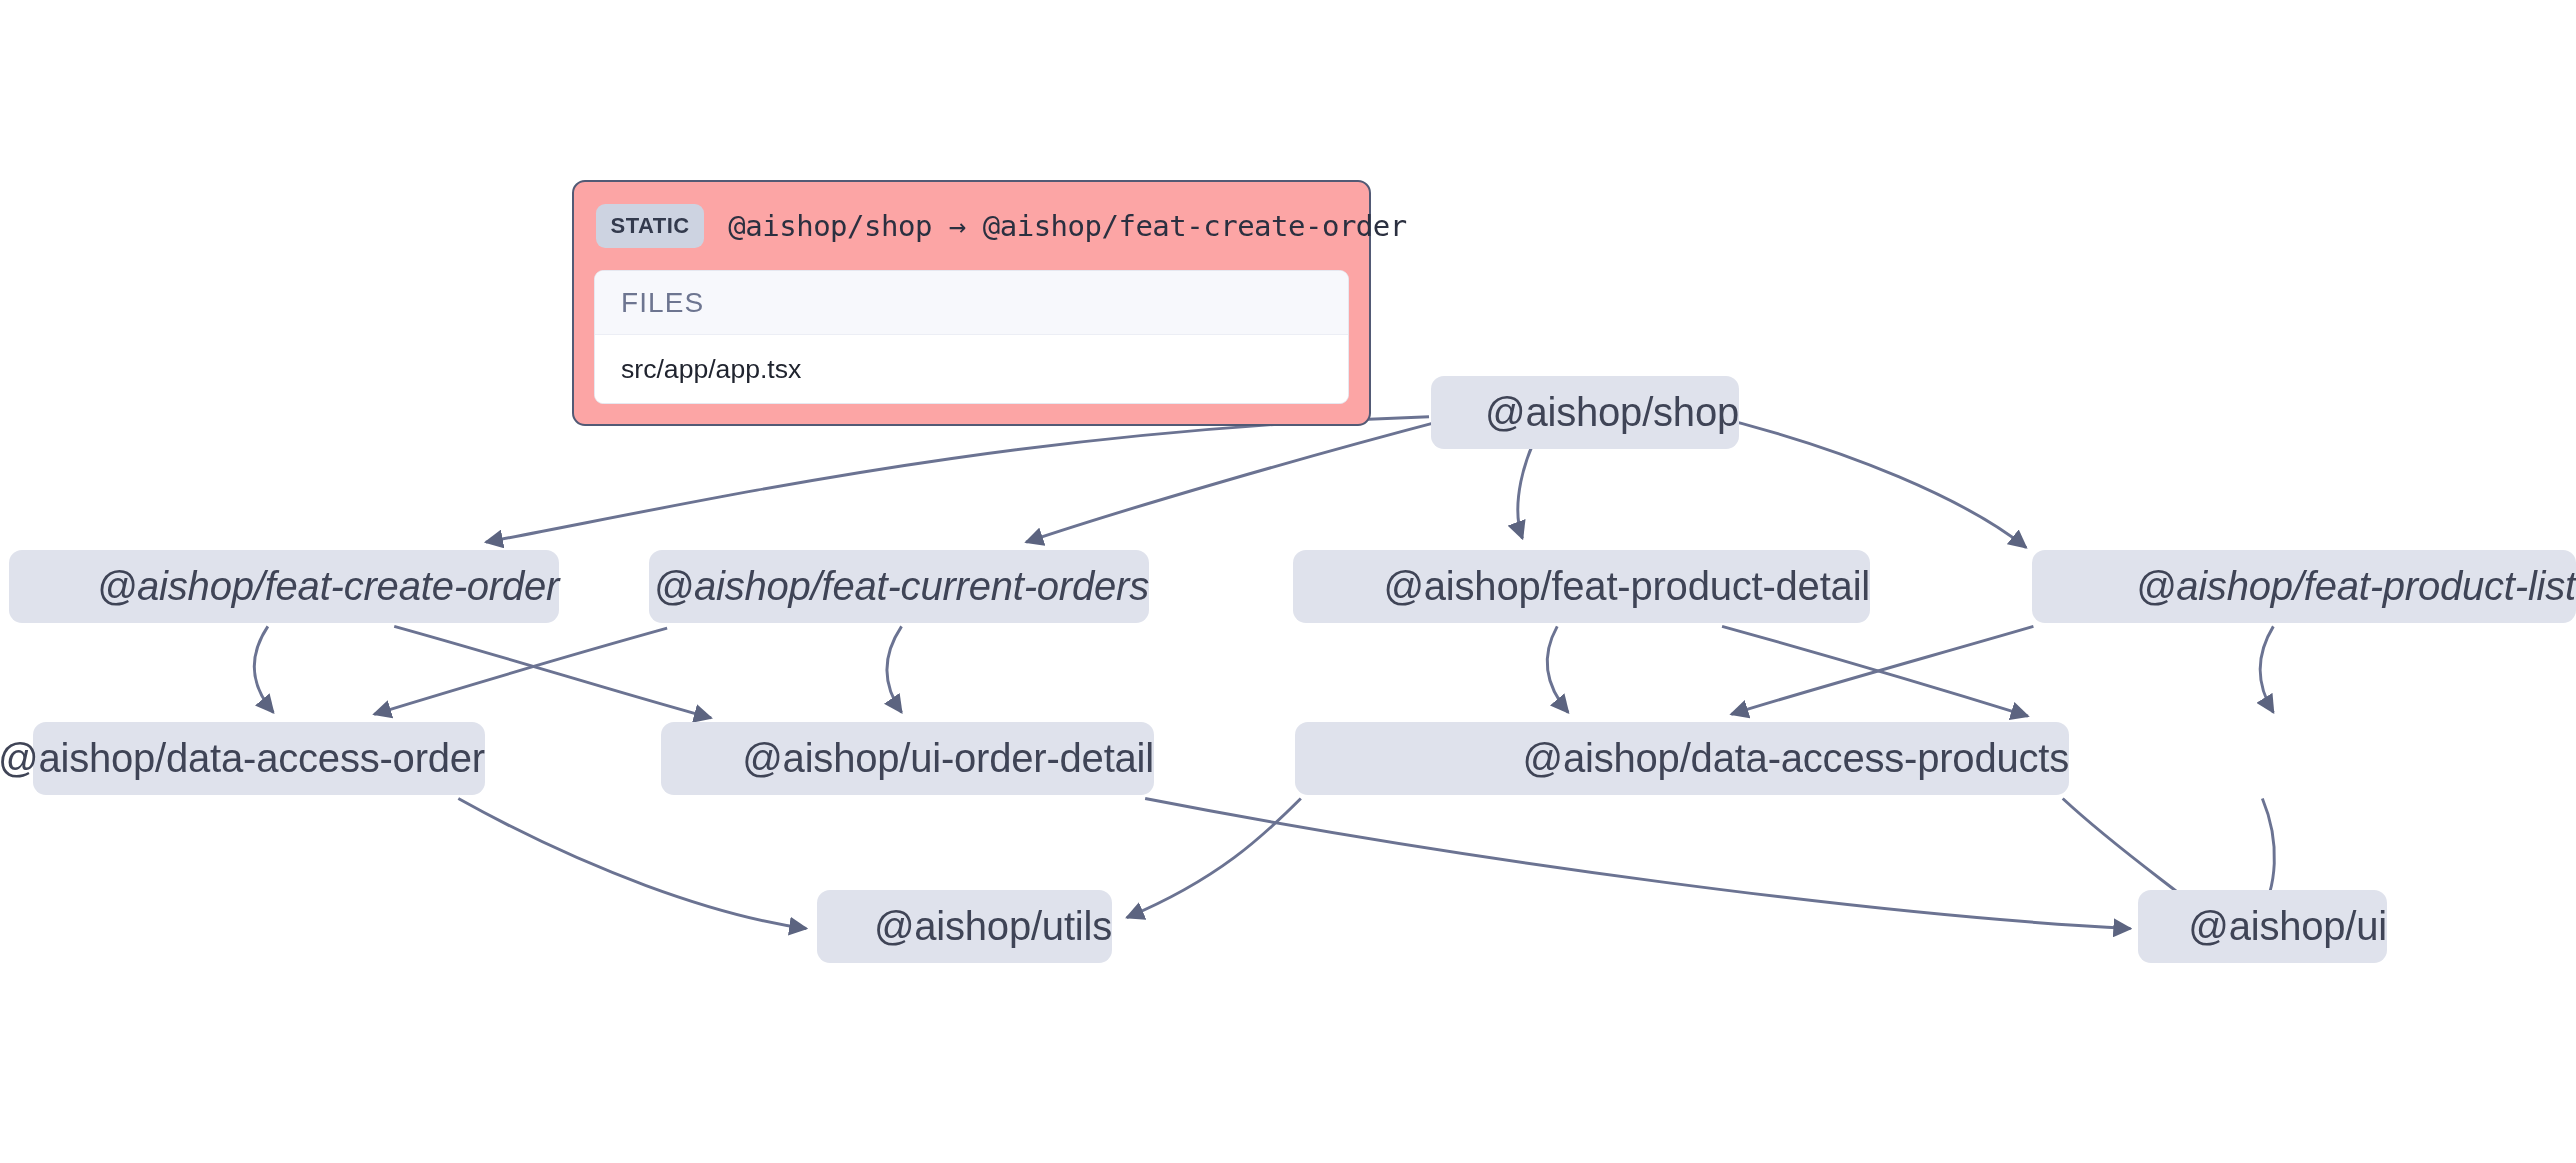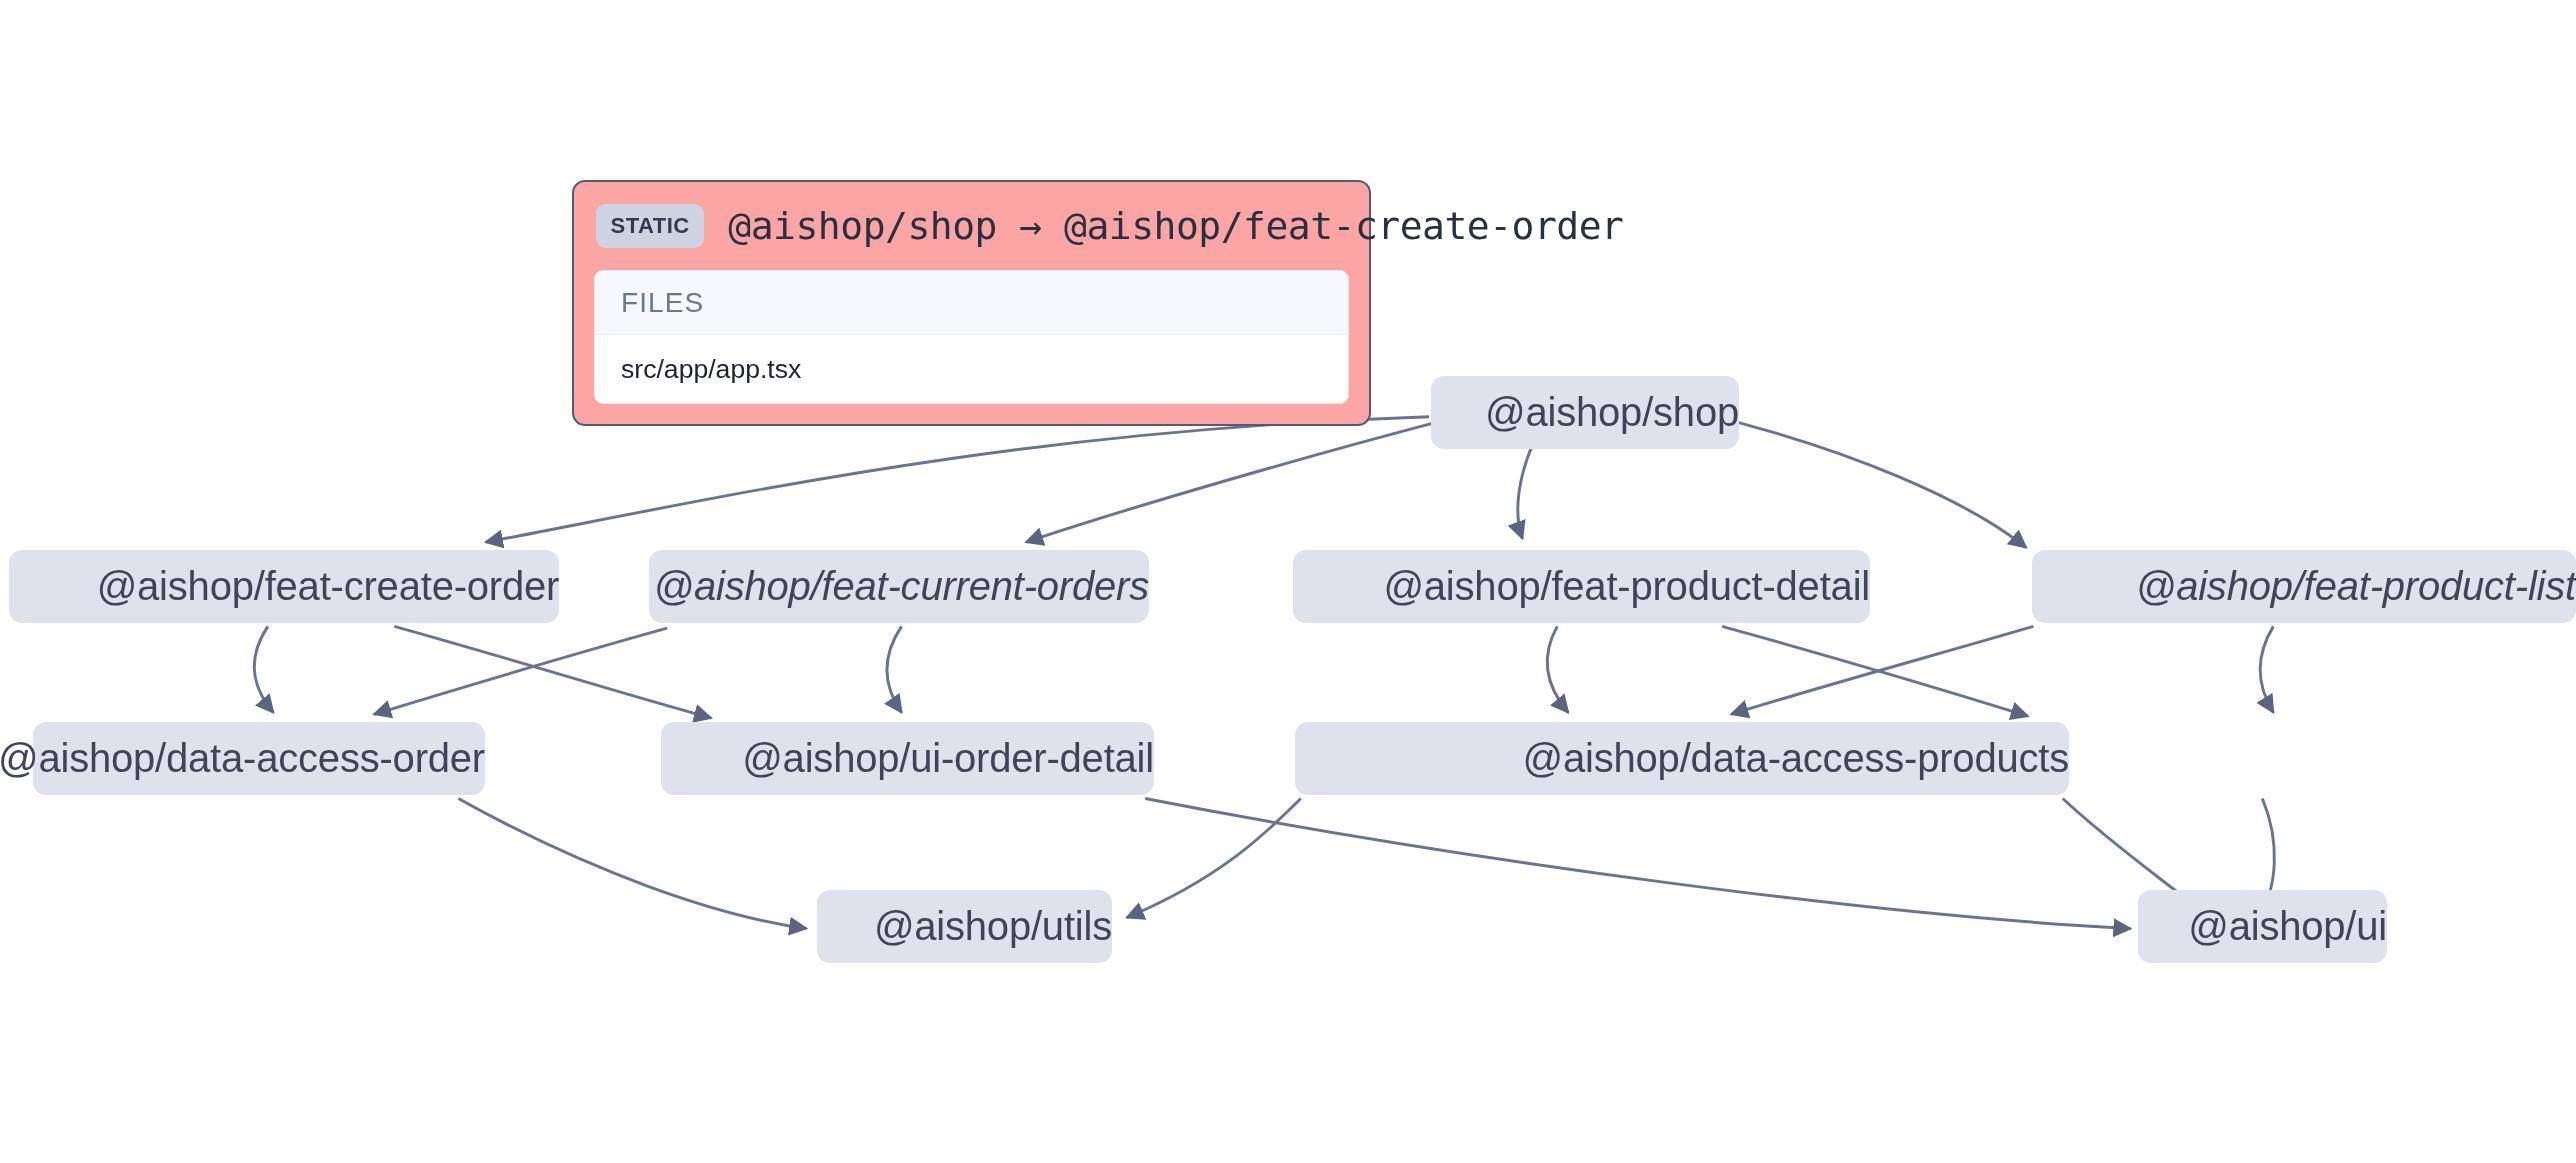--- a/index.html
+++ b/index.html
@@ -59,21 +59,21 @@
     color: #333a4d;
     font-size: 22px;
     font-weight: 700;
     letter-spacing: 0.5px;
     border-radius: 9.2px;
     padding: 11px 14.7px;
     line-height: 1;
   }
   .dep-text {
     font-family: "DejaVu Sans Mono", "Liberation Mono", monospace;
-    font-size: 38px;
+    font-size: 29px;
     color: #2b3040;
     letter-spacing: -0.5px;
     white-space: nowrap;
   }
   .files-box {
     margin-top: 13px;
     border: 1.8px solid #e6e8f0;
     border-radius: 9.2px;
     overflow: hidden;
     background: #ffffff;
@@ -143,21 +143,21 @@
       <path d="M 2252 872 C 2310 926 2372 968 2412 1002"></path>
 
       <path d="M 2470 872 C 2490 920 2486 970 2466 1002"></path>
     </g>
   </svg>
 
   <div class="node" style="left:1431px; top:376px; width:308px;">
     <span>@aishop/shop</span>
   </div>
 
-  <div class="node" style="left:9.2px; top:550px; width:550px;">
+  <div class="node" style="left:9.2px; top:550px; width:550px;font-style:italic;">
     <span>@aishop/feat-create-order</span>
   </div>
 
   <div class="node" style="left:649px; top:550px; width:500px;font-style:italic;">
     <span>@aishop/feat-current-orders</span>
   </div>
 
   <div class="node" style="left:1293px; top:550px; width:577px;">
     <span>@aishop/feat-product-detail</span>
   </div>

